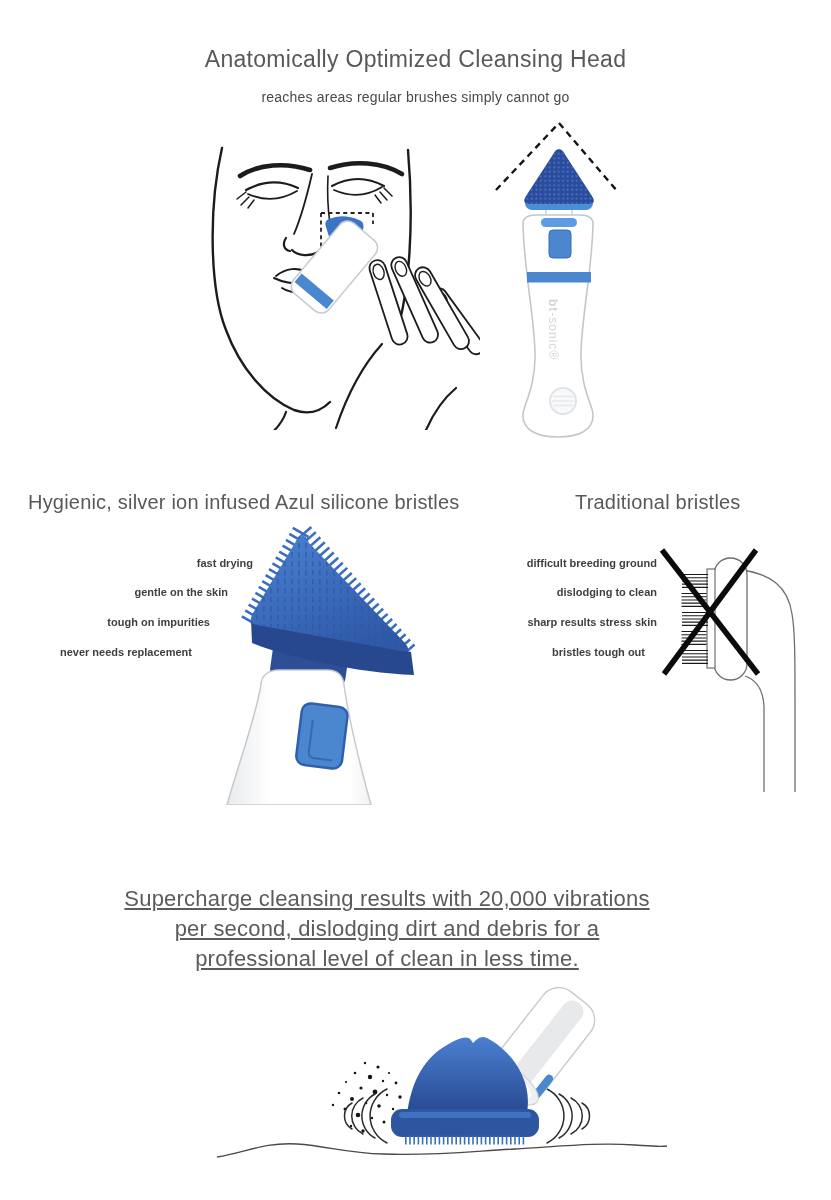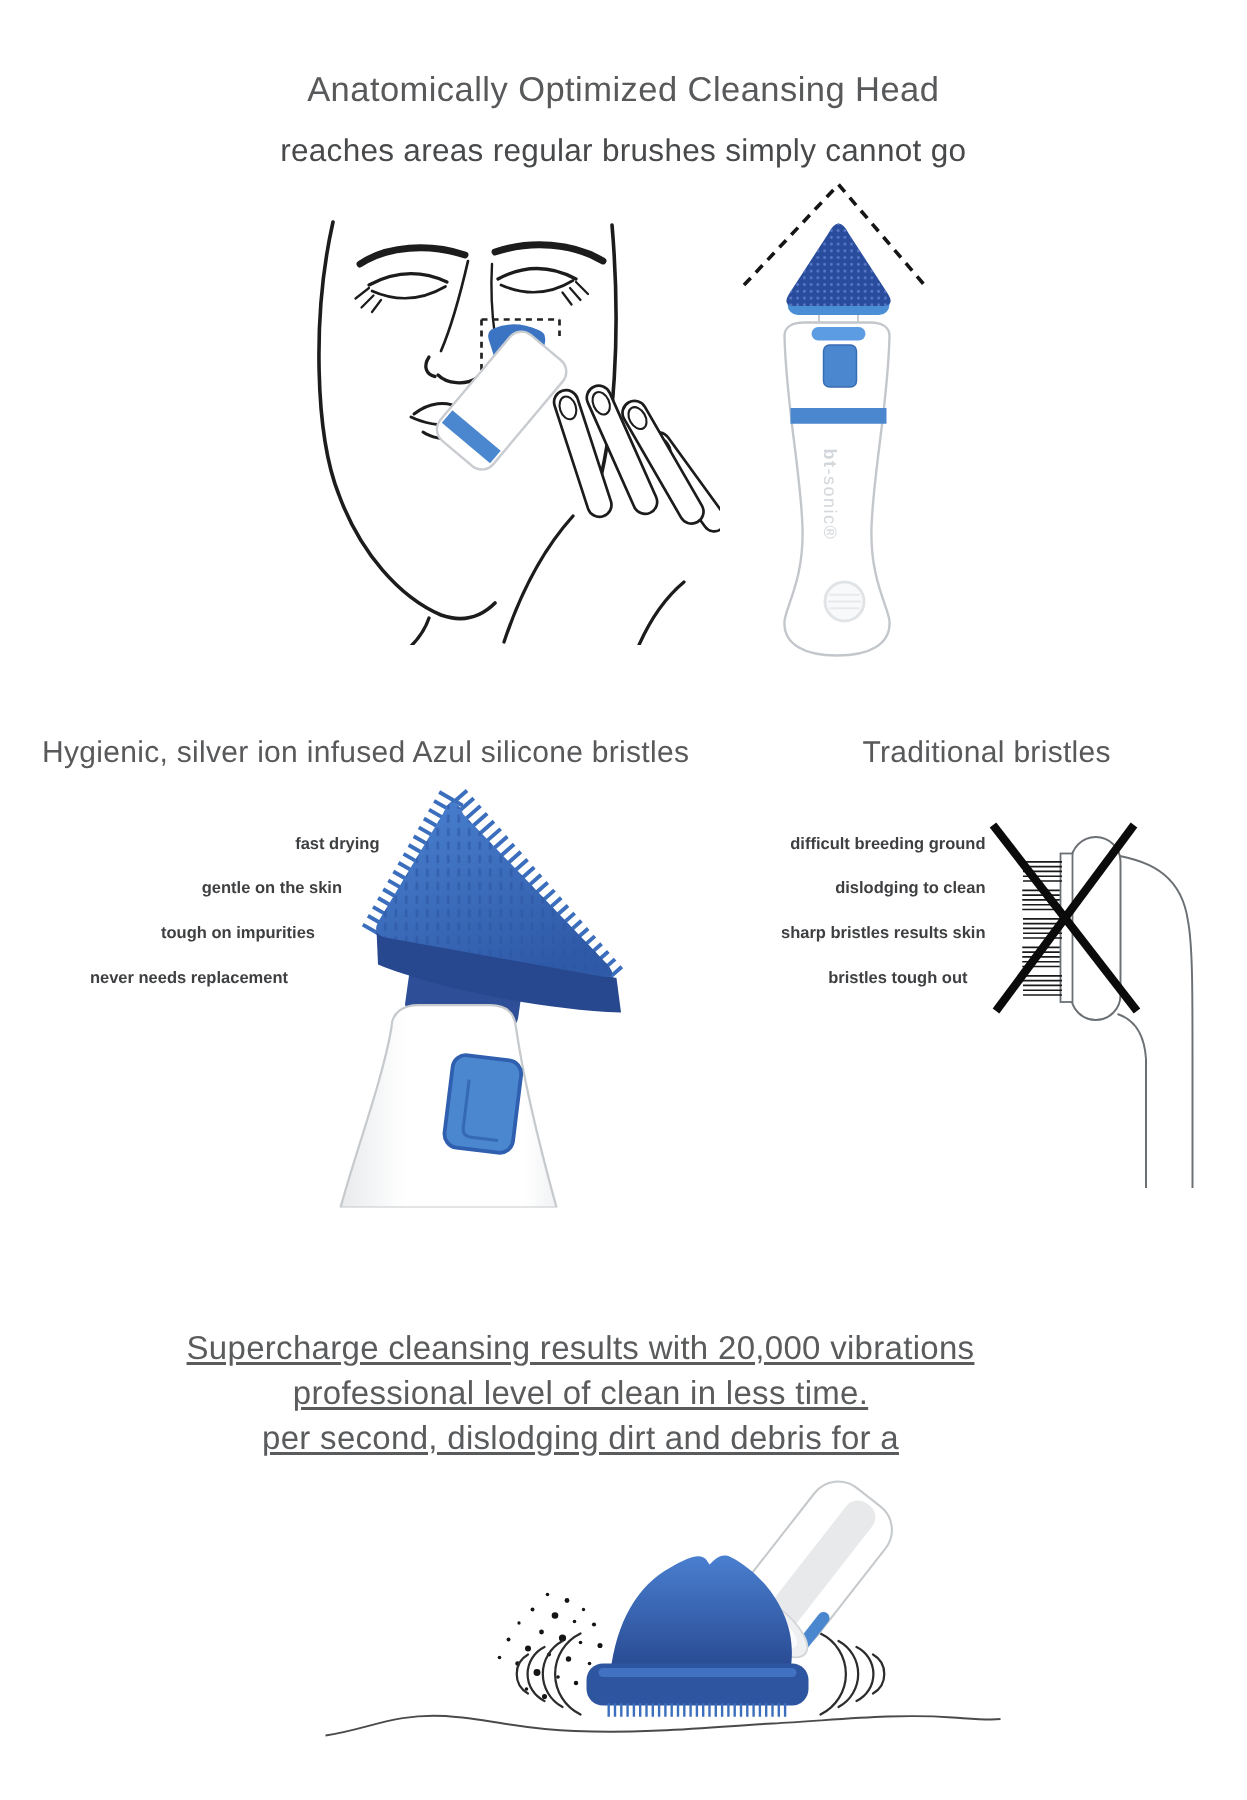--- a/index.html
+++ b/index.html
@@ -8,21 +8,21 @@
     font-family:"Liberation Sans",sans-serif;
     border-radius:10px;
   }
   .abs{position:absolute;}
   .title{
     width:831px;text-align:center;top:46px;left:0;
     font-size:23px;color:#58595b;letter-spacing:.3px;font-weight:400;
   }
   .subtitle{
     width:831px;text-align:center;top:89px;left:0;
-    font-size:21px;color:#48494b;letter-spacing:.2px;
+    font-size:14px;color:#48494b;letter-spacing:.2px;
   }
   .section-heading{
     font-size:20px;color:#58595b;letter-spacing:.2px;text-align:left;white-space:nowrap;
   }
   .callout{
     font-size:11px;color:#3e3f41;white-space:nowrap;line-height:18px;font-weight:bold;
   }
   .vib-text{
     width:742px;left:16px;top:884px;text-align:center;
     font-size:22px;color:#5a5b5d;line-height:30px;letter-spacing:.2px;text-decoration:underline;
@@ -148,21 +148,21 @@
   <div class="abs section-heading" style="left:28px;top:491px;width:440px">Hygienic, silver ion infused Azul silicone bristles</div>
   <div class="abs section-heading" style="left:575px;top:491px;width:195px">Traditional bristles</div>
 
   <div class="abs callout" style="right:578px;top:554px">fast drying</div>
   <div class="abs callout" style="right:603px;top:583px">gentle on the skin</div>
   <div class="abs callout" style="right:621px;top:613px">tough on impurities</div>
   <div class="abs callout" style="right:639px;top:643px">never needs replacement</div>
 
   <div class="abs callout" style="right:174px;top:554px">difficult breeding ground</div>
   <div class="abs callout" style="right:174px;top:583px">dislodging to clean</div>
-  <div class="abs callout" style="right:174px;top:613px">sharp bristles results skin</div>
+  <div class="abs callout" style="right:174px;top:613px">sharp results stress skin</div>
   <div class="abs callout" style="right:186px;top:643px">bristles tough out</div>
 
   <svg class="abs" style="left:225px;top:515px" width="250" height="290" viewBox="0 0 250 290">
     <defs>
       <linearGradient id="headGrad" x1="0" y1="0" x2="0.6" y2="1">
         <stop offset="0" stop-color="#4a82d2"></stop>
         <stop offset="1" stop-color="#2f5aa8"></stop>
       </linearGradient>
       <linearGradient id="handleGrad" x1="0" y1="0" x2="1" y2="0">
         <stop offset="0" stop-color="#e8eaec"></stop>
@@ -214,22 +214,22 @@
     </g>
 
     <g stroke="#0b0b0b" stroke-width="5.5">
       <path d="M 12,20 L 108,144"></path>
       <path d="M 106,20 L 14,144"></path>
     </g>
   </svg>
 
   <div class="abs vib-text">
     <div>Supercharge cleansing results with 20,000 vibrations</div>
+    <div>per second, dislodging dirt and debris for a</div>
     <div>professional level of clean in less time.</div>
-    <div>per second, dislodging dirt and debris for a</div>
   </div>
 
   <svg class="abs" style="left:215px;top:985px" width="460" height="180" viewBox="0 0 460 180">
     <defs>
       <linearGradient id="bg1" x1="0" y1="0" x2="0" y2="1">
         <stop offset="0" stop-color="#4a7fd0"></stop>
         <stop offset="1" stop-color="#27488f"></stop>
       </linearGradient>
     </defs>
 

